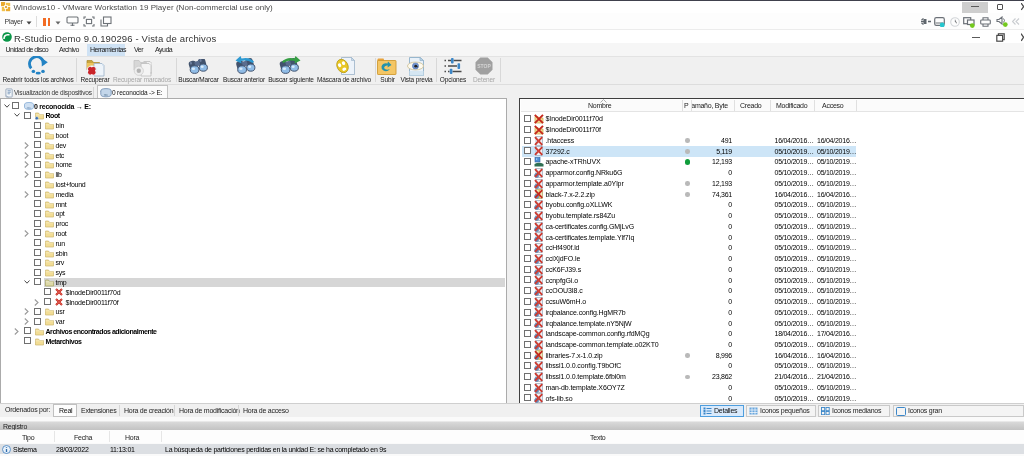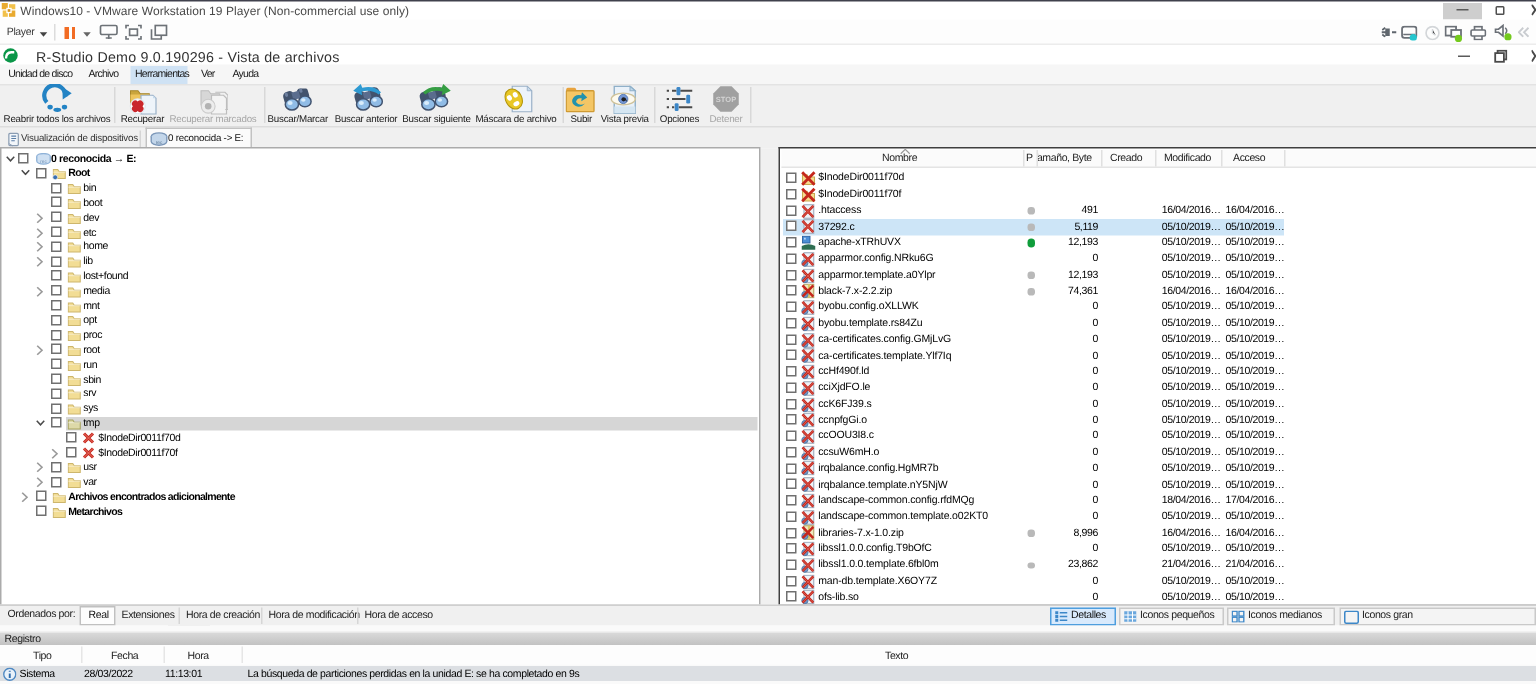--- a/index.html
+++ b/index.html
@@ -87,21 +87,21 @@
 </svg>
 <svg class="abs" style="left:1012px;top:18px" width="8" height="7" viewBox="0 0 8 7">
  <path d="M3.5 0.5 L0.5 3.5 L3.5 6.5 M7 0.5 L4 3.5 L7 6.5" stroke="#c9ccd0" stroke-width="1.2" fill="none"></path>
 </svg>
 
 <div class="abs" style="left:0;top:30px;width:1024px;height:13px;background:#fff;"></div>
 <svg class="abs" style="left:2px;top:32px" width="10" height="10" viewBox="0 0 10 10">
  <circle cx="5" cy="5" r="4.8" fill="#0a9648"></circle>
  <path d="M2 7 Q2 3 5.5 2.8 L7.5 2.8" stroke="#fff" stroke-width="1.6" fill="none"></path>
 </svg>
-<div class="abs txt t95" style="left:24px;top:32.5px;color:#333;">R-Studio Demo 9.0.190296 - Vista de archivos</div>
+<div class="abs txt t95" style="left:14px;top:32.5px;color:#333;">R-Studio Demo 9.0.190296 - Vista de archivos</div>
 <div class="abs" style="left:972px;top:36.5px;width:8px;height:1.3px;background:#5a5a5a;"></div>
 <svg class="abs" style="left:996px;top:32.5px" width="9" height="9" viewBox="0 0 9 9">
  <rect x="2.4" y="0.8" width="5.8" height="5.8" fill="none" stroke="#4a4a4a" stroke-width="1.2"></rect>
  <rect x="0.8" y="2.4" width="5.8" height="5.8" fill="#fff" stroke="#4a4a4a" stroke-width="1.2"></rect>
 </svg>
 <svg class="abs" style="left:1021px;top:32.5px" width="3" height="9" viewBox="0 0 3 9">
  <path d="M0 0.5 L3 5 M0.2 8 L3 3.6" stroke="#4a4a4a" stroke-width="1.3"></path>
 </svg>
 <div class="abs" style="left:0;top:43px;width:1024px;height:13px;background:#f6f6f6;"></div>
 <div class="abs" style="left:87px;top:43.5px;width:38px;height:12px;background:#cfe2f4;"></div>

